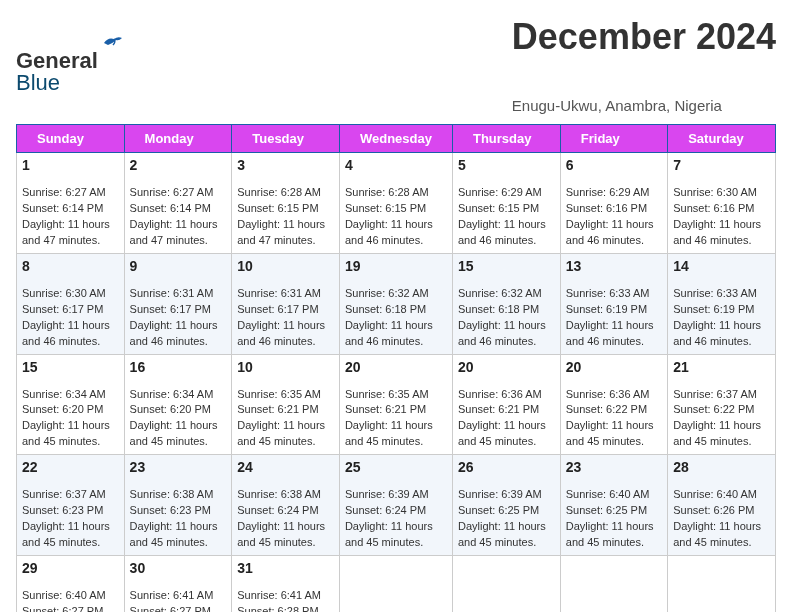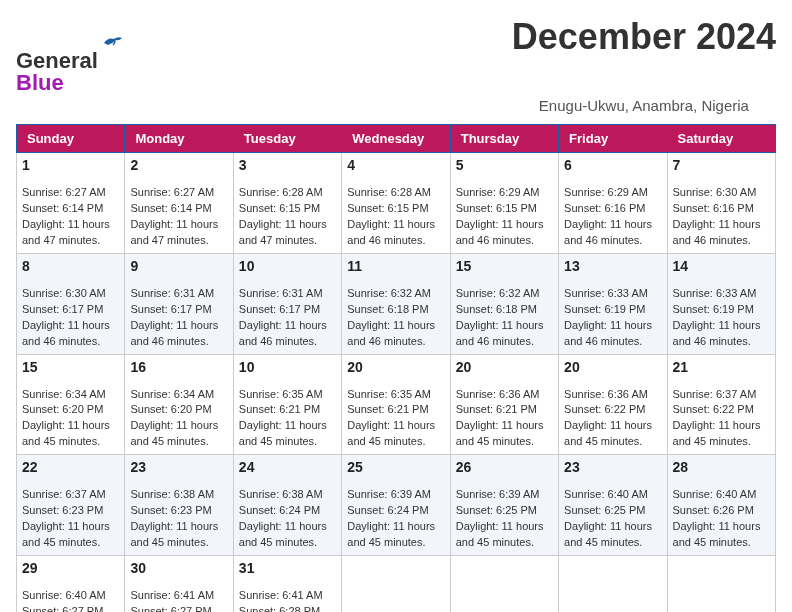--- a/index.html
+++ b/index.html
@@ -15,41 +15,41 @@
       justify-content: space-between;
       align-items: flex-start;
       margin-bottom: 10px;
     }
     .logo {
       display: flex;
       flex-direction: column;
       align-items: flex-start;
     }
     .title-area {
-      text-align: center;
+      text-align: left;
     }
     .month-title {
       font-size: 36px;
       font-weight: bold;
       color: #333;
     }
     .location-title {
       font-size: 15px;
       color: #555;
       margin-top: 39px;
     }
     .calendar-table {
       width: 100%;
       border-collapse: collapse;
       font-size: 11px;
     }
     .calendar-table th {
-      background: #be185d;
+      background: #d946ef;
       color: #fff;
-      padding: 6px 10px;
+      padding: 6px 20px;
       text-align: left;
       font-size: 13px;
       font-weight: bold;
       border: 1px solid #1a5fa8;
     }
     .calendar-table td {
       border: 1px solid #ccc;
       vertical-align: top;
       padding: 4px 5px;
       width: 108px;
@@ -81,21 +81,21 @@
 
 <div class="header-area">
   <div class="logo">
     <div style="display:flex; align-items:center; gap:2px;">
       <span style="font-size:22px; font-weight:bold; color:#333;margin-top:32px;">General</span>
       <svg width="22" height="18" viewBox="0 0 22 18" style="margin-left:2px; margin-top:-2px;">
         <path d="M2,8 Q6,2 12,4 Q16,1 20,3 Q17,6 14,5 Q10,9 6,10 Z" fill="#1a5fa8"></path>
         <path d="M12,4 Q14,7 11,10" stroke="#1a5fa8" stroke-width="1.5" fill="none"></path>
       </svg>
     </div>
-    <span style="font-size:22px; font-weight:bold; color:#a21caf; margin-top:-4px; display:block;">Blue</span>
+    <span style="font-size:22px; font-weight:normal; color:#0c4a6e; margin-top:-4px; display:block;">Blue</span>
   </div>
   <div class="title-area">
     <div class="month-title">December 2024</div>
     <div class="location-title">Enugu-Ukwu, Anambra, Nigeria</div>
   </div>
 </div>
 
 <table class="calendar-table">
   <thead>
     <tr id="header-row">
@@ -186,21 +186,21 @@
       </td>
         <td>
         <span class="day-number">10</span>
         <div class="day-info">
           Sunrise: 6:31 AM<br>
           Sunset: 6:17 PM<br>
           Daylight: 11 hours and 46 minutes.
         </div>
       </td>
         <td>
-        <span class="day-number">11</span>
+        <span class="day-number">19</span>
         <div class="day-info">
           Sunrise: 6:32 AM<br>
           Sunset: 6:18 PM<br>
           Daylight: 11 hours and 46 minutes.
         </div>
       </td>
         <td>
         <span class="day-number">15</span>
         <div class="day-info">
           Sunrise: 6:32 AM<br>

